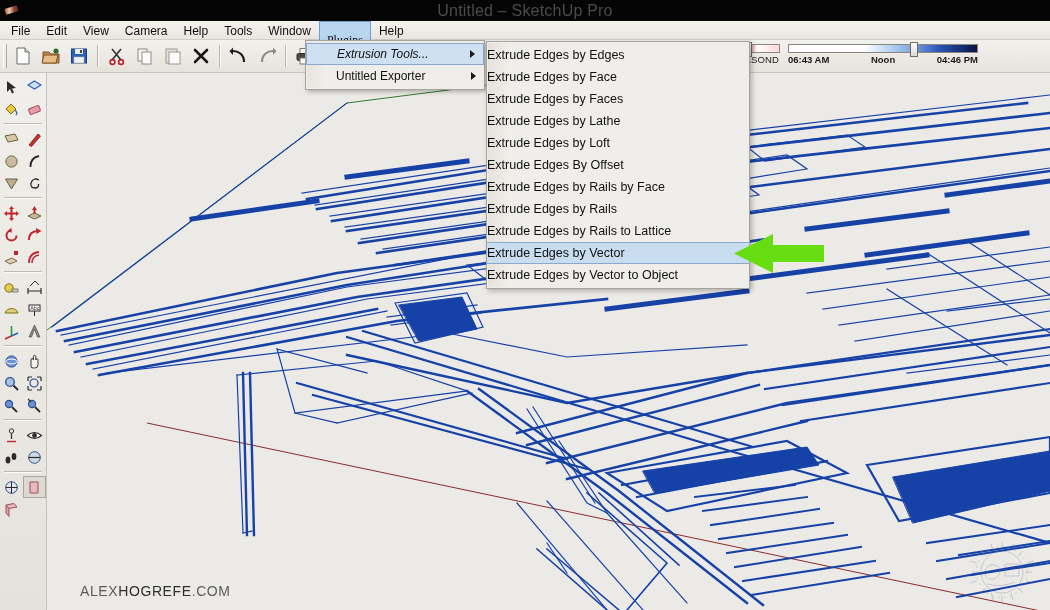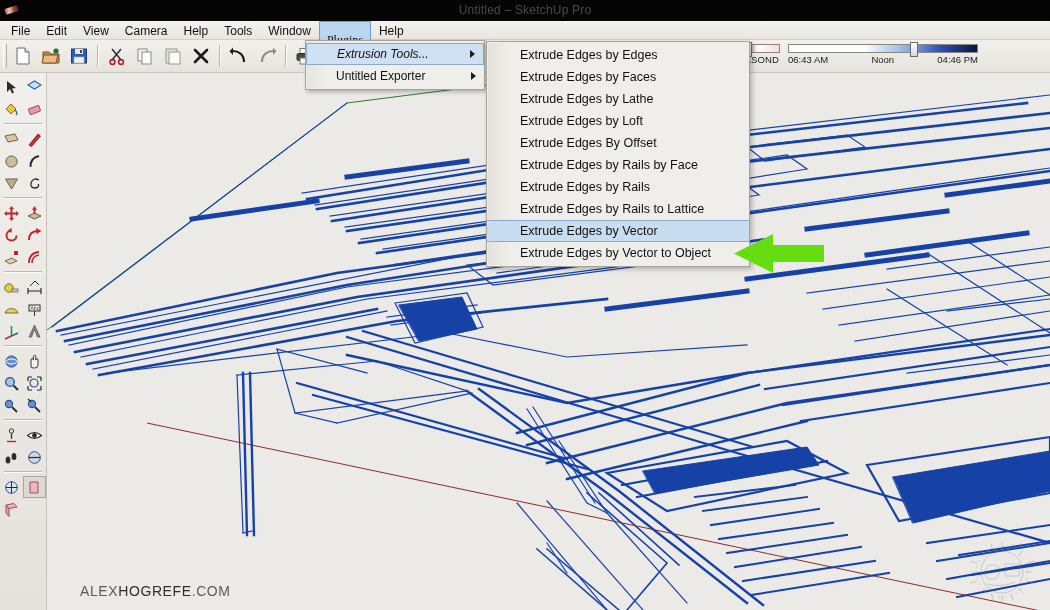--- a/index.html
+++ b/index.html
@@ -36,21 +36,21 @@
     background: linear-gradient(100deg,#b8573a 0%, #e6cbb6 35%, #8e3f2b 70%, #5c2a1c 100%);
     transform: rotate(-17deg);
     border-radius: 1px;
   }
   .titlebar-title {
     position: absolute; left: 0; top: 0;
     width: 1050px; height: 30px;
     line-height: 21px;
     text-align: center;
     color: #4b4b4b;
-    font-size: 12px;
+    font-size: 16px;
     letter-spacing: 0.2px;
     pointer-events: none;
   }
 
   
   .menubar {
     position: absolute; left: 0; top: 21px;
     width: 1050px; height: 19px;
     background: linear-gradient(180deg,#f4f2ee 0%, #e9e6e0 100%);
     border-bottom: 1px solid #d2cfc9;
@@ -127,21 +127,21 @@
     position: absolute; top: 1px;
     width: 6px; height: 13px;
     background: linear-gradient(180deg,#fdfdfd,#ddd9d2);
     border: 1px solid #6f6c66;
   }
   .slider-labels {
     font-size: 9.5px; color: #1a1a1a;
     display: flex; margin-top: 1px;
   }
   .month-labels { width: 80px; justify-content: space-between; padding: 0 1px; box-sizing: border-box;}
-  .time-labels { width: 190px; justify-content: space-between; box-sizing: border-box;}
+  .time-labels { width: 190px; justify-content: space-between; box-sizing: border-box; font-weight: bold;}
 
   
   .left-toolbar {
     position: absolute; left: 0; top: 73px;
     width: 47px; height: 537px;
     background: linear-gradient(180deg,#f1efeb 0%,#e5e2dc 100%);
     border-right: 1px solid #c6c3bd;
     box-sizing: border-box;
     padding-top: 3px;
   }
@@ -236,21 +236,20 @@
     box-sizing: border-box;
   }
   .submenu::before {
     content: ""; position: absolute;
     left: 1px; top: 1px; bottom: 1px; width: 24px;
     background: linear-gradient(90deg,#e5e2dc 0%, #f1efeb 100%);
   }
   .sm-item {
     position: relative;
     height: 22px; line-height: 22px;
-    padding-left: 33px;
     font-size: 12.5px; color: #101010;
     cursor: default;
     white-space: nowrap;
   }
   .sm-item.hl {
     background: #c9ddf0;
     border-top: 1px solid #8aa9cc;
     border-bottom: 1px solid #8aa9cc;
     line-height: 20px;
     box-sizing: border-box;
@@ -884,20 +883,23 @@
       <span>Untitled Exporter</span>
       <span class="dd-arrow"></span>
     </div>
   </div>
 
   <div class="submenu">
     <div class="sm-item">
       <span>Extrude Edges by Edges</span>
     </div>
     <div class="sm-item">
+      <span>Extrude Edges by Face</span>
+    </div>
+    <div class="sm-item">
       <span>Extrude Edges by Faces</span>
     </div>
     <div class="sm-item">
       <span>Extrude Edges by Lathe</span>
     </div>
     <div class="sm-item">
       <span>Extrude Edges by Loft</span>
     </div>
     <div class="sm-item">
       <span>Extrude Edges By Offset</span>

